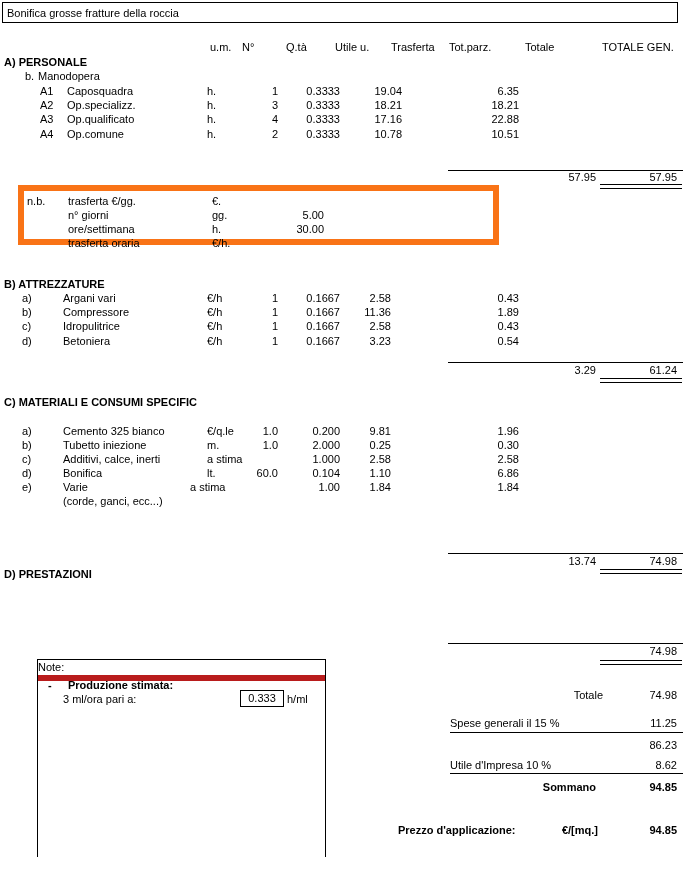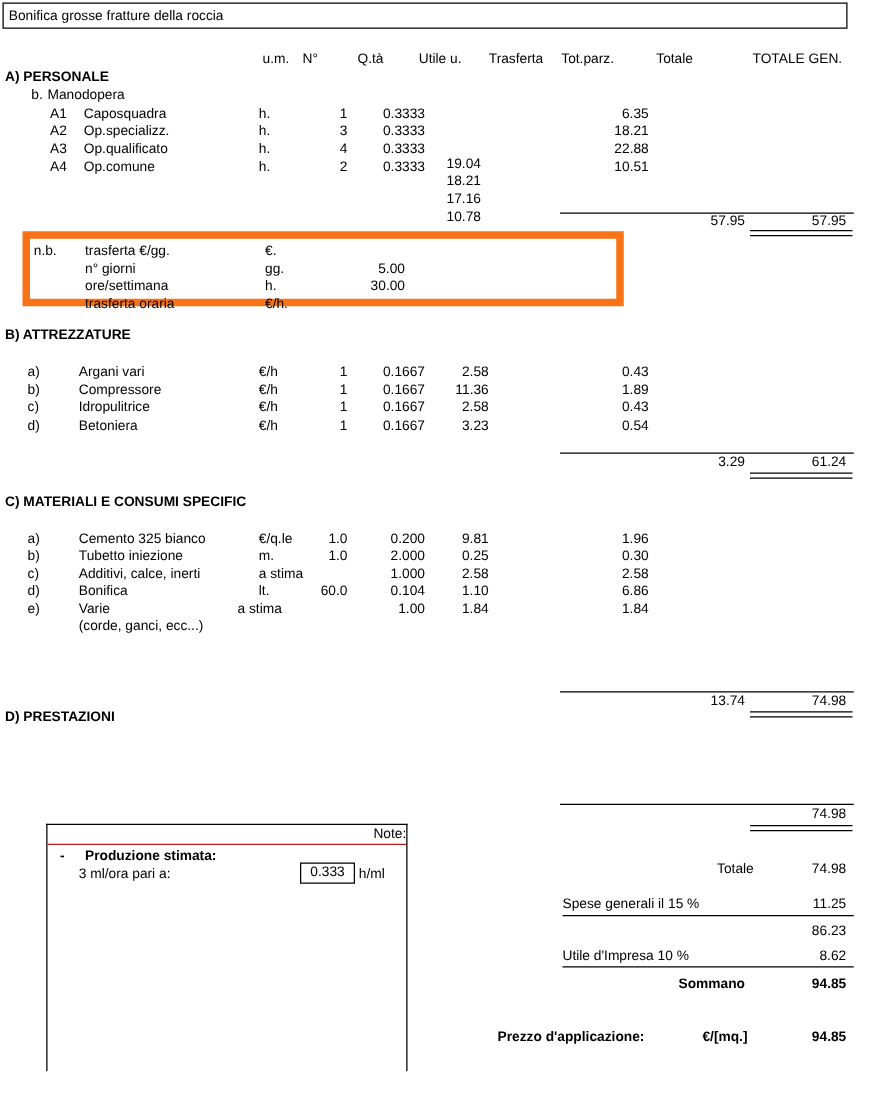--- a/index.html
+++ b/index.html
@@ -12,38 +12,38 @@
   .row{position:absolute;left:0;width:696px;height:14px;line-height:13px;}
   .cell{position:absolute;top:0;white-space:nowrap;}
   .b{font-weight:bold;}
   .r{text-align:right;}
   
   .code-a{left:40px;} .name-a{left:67px;}
   .code{left:22px;}  .name{left:63px;}
   .um{left:207px;}   .um-shift{left:190px;}
   .n{left:233px;width:45px;text-align:right;}
   .q{left:280px;width:60px;text-align:right;}
-  .p{left:340px;width:62px;text-align:center;margin-top:40px;}
+  .p{left:340px;width:62px;text-align:right;}
   .p2{left:330px;width:61px;text-align:right;}
   .tp{left:449px;width:70px;text-align:right;}
   .to{left:526px;width:70px;text-align:right;}
   .tg{left:601px;width:76px;text-align:right;}
   
   .rule{position:absolute;height:0;border-top:1px solid #000;}
   .dbl{position:absolute;height:3px;border-top:1px solid #000;border-bottom:1px solid #000;}
   
   .title-box{position:absolute;left:2px;top:2px;width:676px;height:21px;border:1px solid #000;line-height:21px;padding-left:4px;box-sizing:border-box;}
   .nb-box{position:absolute;left:18px;top:185px;width:481px;height:60px;border:6px solid #f97316;box-sizing:border-box;}
   .nb-row{position:absolute;left:0;width:100%;height:14px;line-height:13px;}
   .nb-label{position:absolute;left:3px;}
   .nb-name{position:absolute;left:44px;}
   .nb-um{position:absolute;left:188px;}
   .nb-val{position:absolute;left:230px;width:70px;text-align:right;}
   .note-box{position:absolute;left:37px;top:659px;width:289px;height:198px;border:1px solid #000;border-bottom:none;box-sizing:border-box;}
-  .note-head{position:absolute;left:0;top:0;width:100%;height:15px;line-height:15px;text-align:right;border-bottom:1px solid #b91c1c;}
+  .note-head{position:absolute;left:0;top:0;width:100%;height:15px;line-height:15px;text-align:left;border-bottom:6px solid #b91c1c;}
   .note-valbox{position:absolute;left:202px;top:30px;width:42px;height:15px;border:1px solid #000;text-align:center;line-height:15px;box-sizing:content-box;}
 </style>
 </head>
 <body>
 
 <div class="page">
 
   <div class="title-box">
     <span>Bonifica grosse fratture della roccia</span>
   </div>
@@ -126,21 +126,21 @@
       <span class="nb-um">h.</span>
       <span class="nb-val">30.00</span>
     </div>
     <div class="nb-row" style="top:46px">
       <span class="nb-name">trasferta oraria</span>
       <span class="nb-um">€/h.</span>
       <span class="nb-val"></span>
     </div>
   </div>
 
-  <div class="abs b" style="left:4px;top:262px">B) ATTREZZATURE</div>
+  <div class="abs b" style="left:4px;top:278px">B) ATTREZZATURE</div>
 
   <div class="row" style="top:292px">
     <span class="cell code">a)</span>
     <span class="cell name">Argani vari</span>
     <span class="cell um">€/h</span>
     <span class="cell n">1</span>
     <span class="cell q">0.1667</span>
     <span class="cell p2">2.58</span>
     <span class="cell tp">0.43</span>
   </div>

